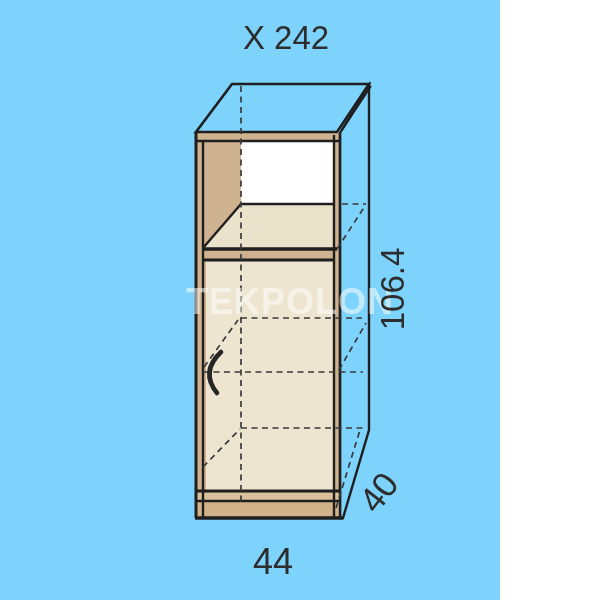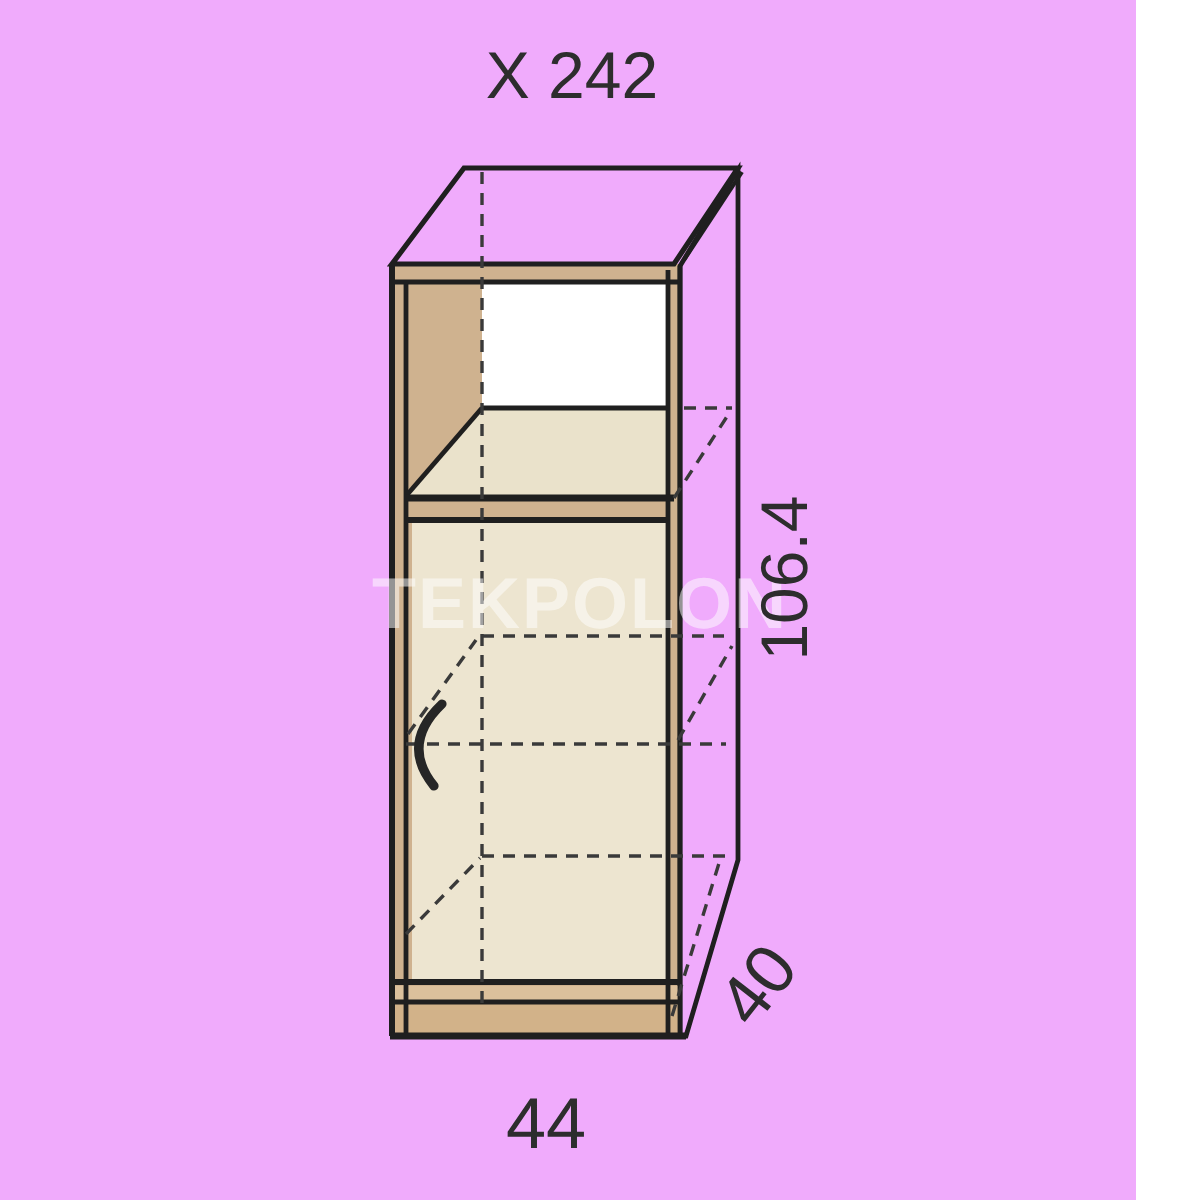--- a/index.html
+++ b/index.html
@@ -3,23 +3,23 @@
 <meta charset="utf-8">
 <style>
   html, body {
     margin: 0;
     padding: 0;
     background: #ffffff;
     font-family: "Liberation Sans", sans-serif;
   }
   .canvas {
     position: relative;
-    width: 568px;
+    width: 500px;
     height: 600px;
-    background: #f0abfc;
+    background: #7dd3fc;
     overflow: hidden;
     text-decoration: underline;
   }
   svg { display: block; }
   .ln   { stroke: #1f1f1f; fill: none; }
   .dash { stroke: #3a3a3a; fill: none; stroke-width: 1.7;
           stroke-dasharray: 6 4.5; }
   .dim-text {
     fill: #2d2d2d;
     font-family: "Liberation Sans", sans-serif;

